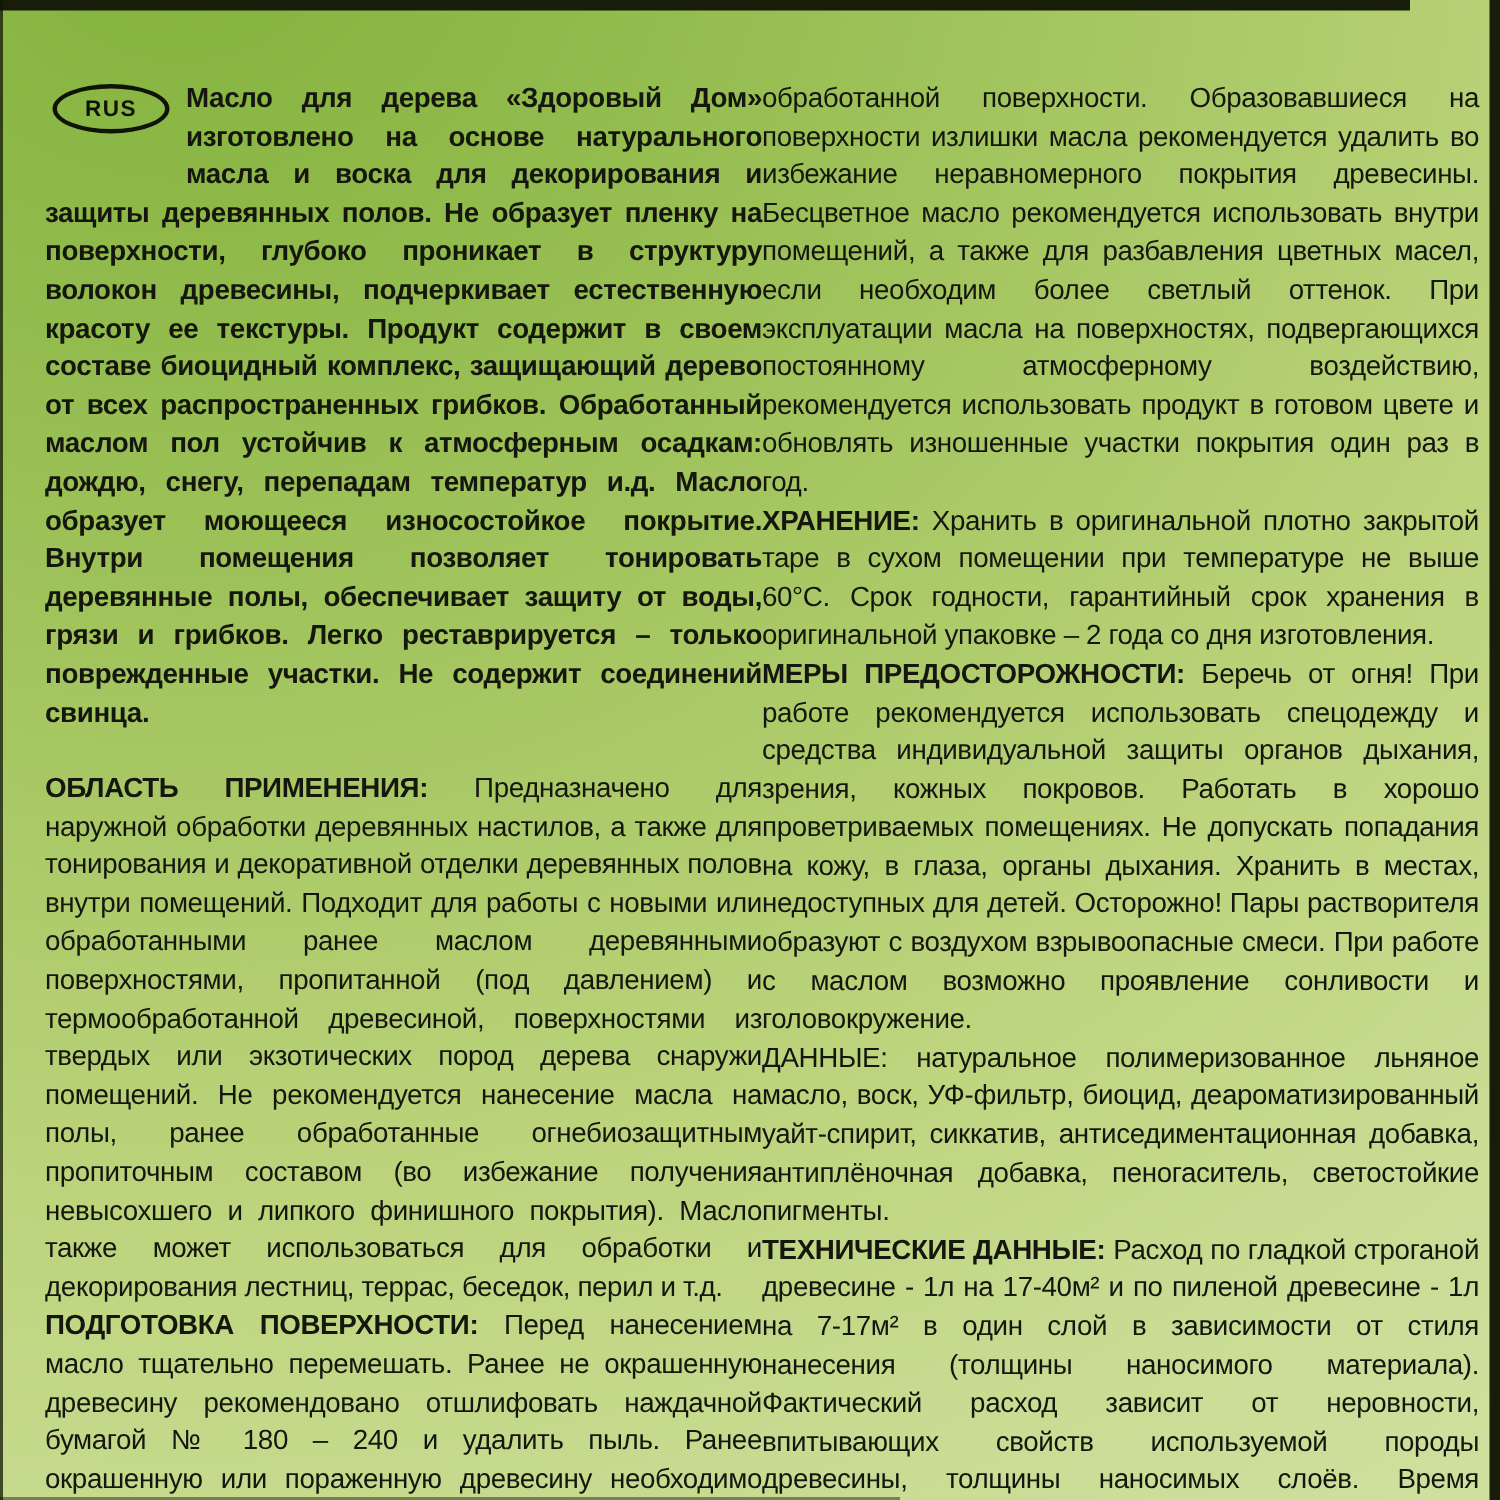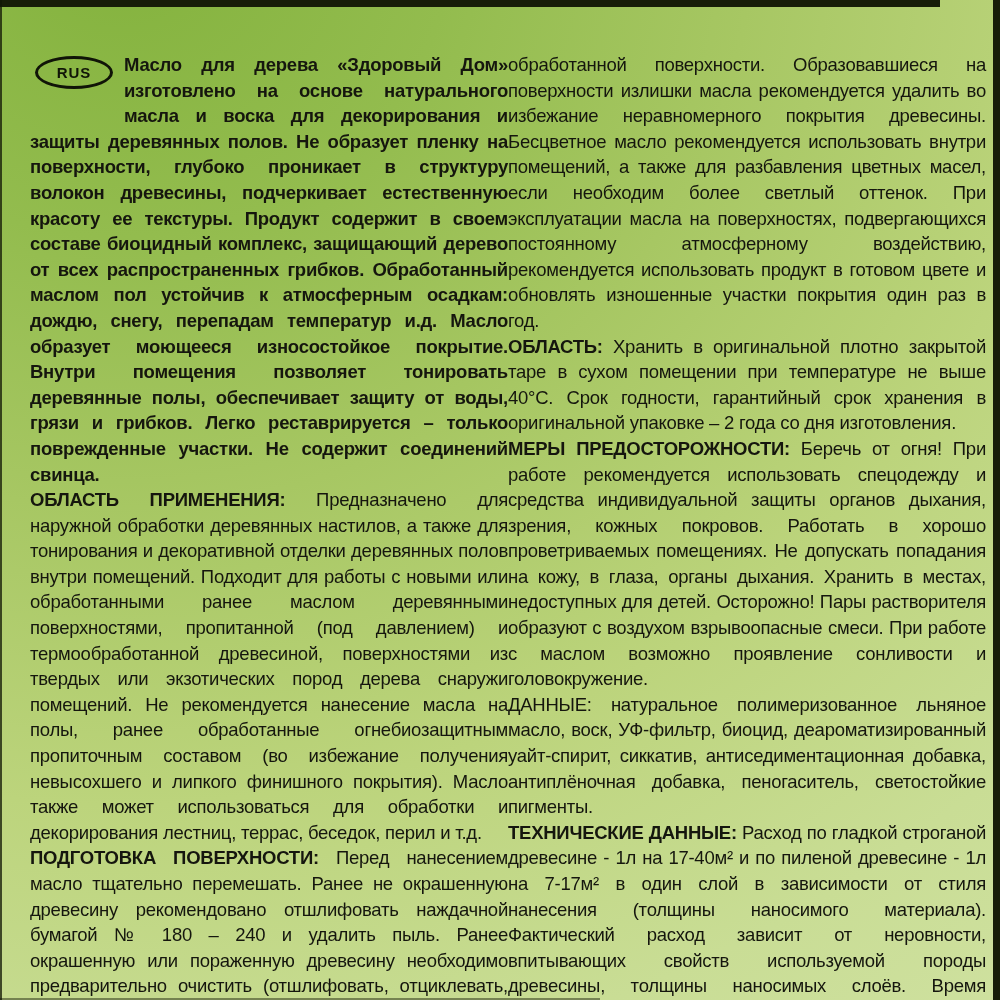--- a/index.html
+++ b/index.html
@@ -21,21 +21,21 @@
   .col{
     flex:1 1 0;
     min-width:0;
     text-align:justify;
     font-size:18.5px;
     line-height:25.6px;
     letter-spacing:-0.25px;
     hyphens:none;
   }
   .para{margin:0;}
-  .para.gap{}
+  .para.gap{margin-top:25px;}
   .para.bold-body{font-weight:700;}
   .sec-header{font-weight:700;}
   .sec-header.normal{font-weight:400;}
   .rus-badge{
     float:left;
     width:72px;height:27px;
     border:3.5px solid #101407;
     border-radius:50%;
     display:flex;align-items:center;justify-content:center;
     font-weight:700;font-size:15px;letter-spacing:1px;
@@ -57,18 +57,18 @@
 <div class="edge edge-bottom"></div>
 
 <div class="label-content">
   <div class="col" id="col-left">
       <p class="para bold-body"><span class="rus-badge">RUS</span><span>Масло для дерева «Здоровый Дом» изготовлено на основе натурального масла и воска для декорирования и защиты деревянных полов. Не образует пленку на поверхности, глубоко проникает в структуру волокон древесины, подчеркивает естественную красоту ее текстуры. Продукт содержит в своем составе биоцидный комплекс, защищающий дерево от всех распространенных грибков. Обработанный маслом пол устойчив к атмосферным осадкам: дождю, снегу, перепадам температур и.д. Масло образует моющееся износостойкое покрытие. Внутри помещения позволяет тонировать деревянные полы, обеспечивает защиту от воды, грязи и грибков. Легко реставрируется – только поврежденные участки. Не содержит соединений свинца.</span></p>
       <p class="para gap"><span class="sec-header">ОБЛАСТЬ ПРИМЕНЕНИЯ: </span> <span>Предназначено для наружной обработки деревянных настилов, а также для тонирования и декоративной отделки деревянных полов внутри помещений. Подходит для работы с новыми или обработанными ранее маслом деревянными поверхностями, пропитанной (под давлением) и термообработанной древесиной, поверхностями из твердых или экзотических пород дерева снаружи помещений. Не рекомендуется нанесение масла на полы, ранее обработанные огнебиозащитным пропиточным составом (во избежание получения невысохшего и липкого финишного покрытия). Масло также может использоваться для обработки и декорирования лестниц, террас, беседок, перил и т.д.</span></p>
       <p class="para"><span class="sec-header">ПОДГОТОВКА ПОВЕРХНОСТИ: </span> <span>Перед нанесением масло тщательно перемешать. Ранее не окрашенную древесину рекомендовано отшлифовать наждачной бумагой № 180 – 240 и удалить пыль. Ранее окрашенную или пораженную древесину необходимо предварительно очистить (отшлифовать, отциклевать, зашкурить) от старых отслаивающихся покрытий, загрязнений, биологических повреждений, инородных включений.</span></p>
     </div>
   <div class="col" id="col-right">
       <p class="para"><span>обработанной поверхности. Образовавшиеся на поверхности излишки масла рекомендуется удалить во избежание неравномерного покрытия древесины. Бесцветное масло рекомендуется использовать внутри помещений, а также для разбавления цветных масел, если необходим более светлый оттенок. При эксплуатации масла на поверхностях, подвергающихся постоянному атмосферному воздействию, рекомендуется использовать продукт в готовом цвете и обновлять изношенные участки покрытия один раз в год.</span></p>
-      <p class="para"><span class="sec-header">ОБЛАСТЬ: </span> <span>Хранить в оригинальной плотно закрытой таре в сухом помещении при температуре не выше 40°С. Срок годности, гарантийный срок хранения в оригинальной упаковке – 2 года со дня изготовления.</span></p>
+      <p class="para"><span class="sec-header">ХРАНЕНИЕ: </span> <span>Хранить в оригинальной плотно закрытой таре в сухом помещении при температуре не выше 60°С. Срок годности, гарантийный срок хранения в оригинальной упаковке – 2 года со дня изготовления.</span></p>
       <p class="para"><span class="sec-header">МЕРЫ ПРЕДОСТОРОЖНОСТИ: </span> <span>Беречь от огня! При работе рекомендуется использовать спецодежду и средства индивидуальной защиты органов дыхания, зрения, кожных покровов. Работать в хорошо проветриваемых помещениях. Не допускать попадания на кожу, в глаза, органы дыхания. Хранить в местах, недоступных для детей. Осторожно! Пары растворителя образуют с воздухом взрывоопасные смеси. При работе с маслом возможно проявление сонливости и головокружение.</span></p>
       <p class="para"><span class="sec-header normal">ДАННЫЕ: </span> <span>натуральное полимеризованное льняное масло, воск, УФ-фильтр, биоцид, деароматизированный уайт-спирит, сиккатив, антиседиментационная добавка, антиплёночная добавка, пеногаситель, светостойкие пигменты.</span></p>
       <p class="para"><span class="sec-header">ТЕХНИЧЕСКИЕ ДАННЫЕ: </span> <span>Расход по гладкой строганой древесине - 1л на 17-40м² и по пиленой древесине - 1л на 7-17м² в один слой в зависимости от стиля нанесения (толщины наносимого материала). Фактический расход зависит от неровности, впитывающих свойств используемой породы древесины, толщины наносимых слоёв. Время высыхания при температуре 20°С и относительной влажности воздуха не более 85%: между слоями – не менее 8 ч, полное – не менее 24 ч. Время полного отверждения покрытия – от 7 до 14 дней. При понижении температуры и повышении влажности воздуха время высыхания увеличивается. Минимальная температура нанесения: от +5°С до +40°С. Очистка инструментов – уайт-спирит.</span></p>
     </div>
 </div>
 
 </body></html>

